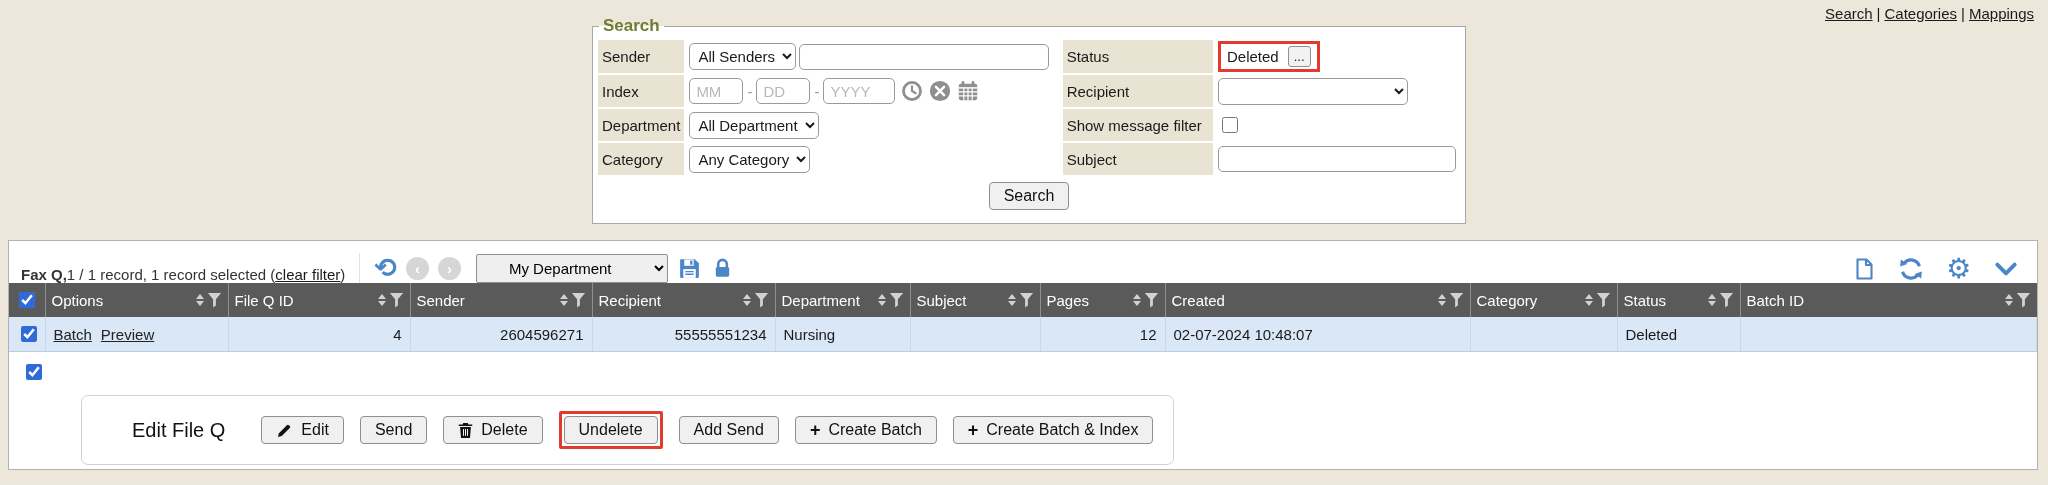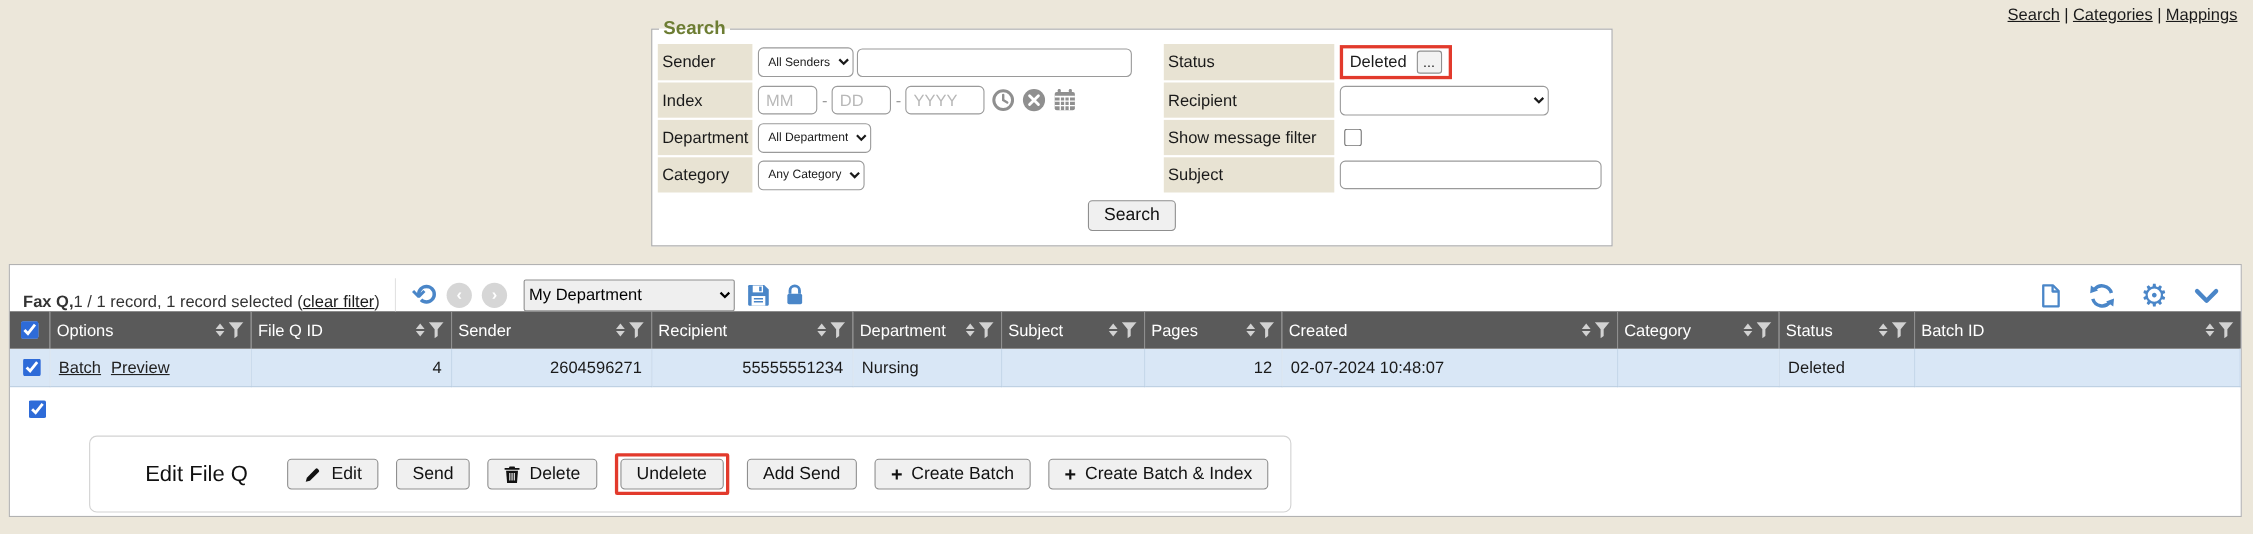--- a/index.html
+++ b/index.html
@@ -28,21 +28,21 @@
   }
   table.form{width:100%;border-collapse:separate;border-spacing:1px 2px;}
   table.form td{height:30px;vertical-align:middle;padding:1px 4px;font-size:15px;}
   td.lbl{background:var(--beige,#e8e3d3);color:#1a1a1a;}
   td.c1{width:78px;}
   td.c2{width:372px;background:#fff;}
   td.c3{width:178px;}
   td.c4{background:#fff;}
   .form select{
     height:27px;border:1.5px solid #9a9a9a;border-radius:5px;background:#fff;
-    font-size:11px;font-family:inherit;padding:1px 4px;color:#1a1a1a;
+    font-size:15px;font-family:inherit;padding:1px 4px;color:#1a1a1a;
   }
   .form input[type=text]{
     height:24px;border:1.5px solid #9a9a9a;border-radius:5px;background:#fff;
     font-size:15px;font-family:inherit;padding:0 6px;color:#333;
   }
   .form input::placeholder{color:#b8b8b8;}
   .inp-wide{width:236px;}
   .inp-subject{width:224px;}
   .sel-recipient{width:190px;}
   .date-box{width:40px;}
@@ -76,21 +76,21 @@
   .grid-title{font-weight:bold;color:#333;}
   .grid-summary{color:#333;}
   .vsep{width:1px;height:30px;background:#e2e2e2;margin:0 14px;}
   .tool-cluster{display:flex;align-items:center;gap:9px;}
   .undo-glyph{color:var(--accent,#4a86c8);font-size:27px;font-weight:bold;line-height:1;cursor:pointer;}
   .pager-circle{
     width:23px;height:23px;border-radius:50%;background:#d6d6d6;color:#fff;
     display:inline-flex;align-items:center;justify-content:center;
     font-size:15px;font-weight:bold;line-height:1;cursor:default;user-select:none;
   }
-  .view-select{height:29px;width:192px;border:1.5px solid #8f8f8f;border-radius:2px;font-size:15px;font-family:inherit;margin-left:6px;}
+  .view-select{height:29px;width:192px;border:1.5px solid #8f8f8f;border-radius:2px;font-size:15px;font-family:inherit;margin-left:6px;padding-left:28px;}
   .blue-ico{color:var(--accent,#4a86c8);display:inline-flex;cursor:pointer;}
   .gear-glyph{color:var(--accent,#4a86c8);font-size:28px;line-height:1;cursor:pointer;}
   .spacer{flex:1;}
   .right-icons{display:flex;align-items:center;gap:22px;margin-right:6px;}
 
   
   table.grid{width:100%;border-collapse:collapse;table-layout:fixed;}
   table.grid th{
     background:var(--header-bg,#5a5a5a);color:#fff;font-weight:normal;font-size:15px;
     text-align:left;padding:0 6px;height:34px;border-right:1px solid #8f8f8f;cursor:pointer;

